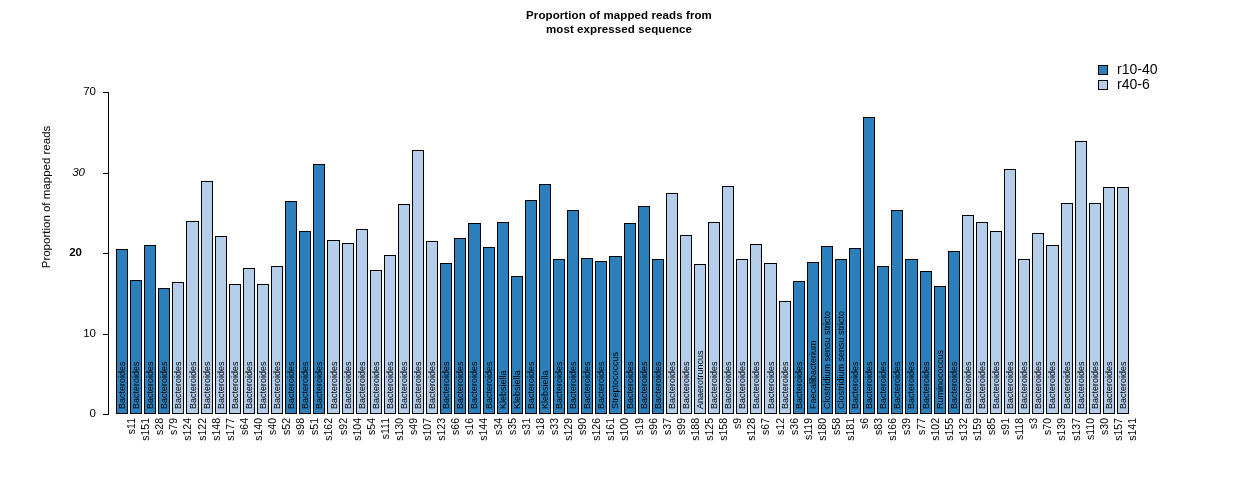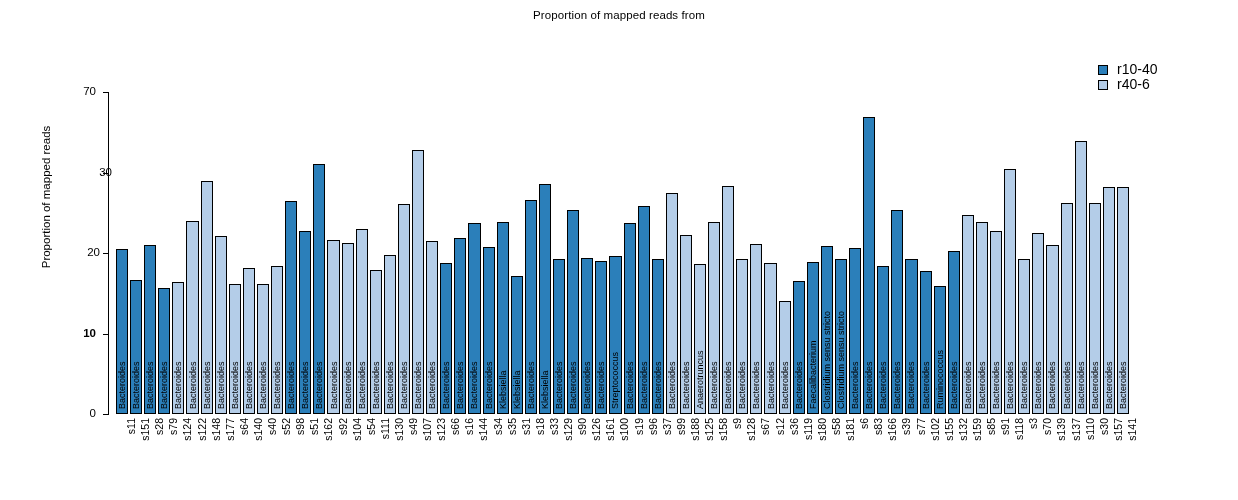--- a/index.html
+++ b/index.html
@@ -4,21 +4,21 @@
 <style>
   html,body{margin:0;padding:0;background:#ffffff;}
   body{width:1238px;height:500px;position:relative;overflow:hidden;
        font-family:"Liberation Sans", sans-serif;color:#000;}
 
   #plot-root{position:absolute;inset:0;}
 
   
   .chart-title{
     position:absolute;left:0;top:8px;width:1238px;text-align:center;
-    font-size:11.5px;font-weight:normal;line-height:14px;letter-spacing:.1px;
+    font-size:11.5px;font-weight:bold;line-height:14px;letter-spacing:.1px;
   }
   .chart-title .l2{display:block;}
 
   
   .legend{position:absolute;left:1098px;top:62px;}
   .legend-row{display:flex;align-items:center;height:15px;}
   .legend-key{width:10px;height:10px;border:1px solid #000;box-sizing:border-box;margin-right:9px;}
   .legend-label{font-size:14px;line-height:11px;}
 
   
@@ -51,44 +51,45 @@
     font-size:10.5px;line-height:10px;white-space:nowrap;
   }
 </style>
 </head>
 <body>
 
 <div id="plot-root">
 
   <div class="chart-title">
     <span>Proportion of mapped reads from</span>
+    <span class="l2">most expressed sequence</span>
   </div>
 
   <div class="legend">
     <div class="legend-row">
       <span class="legend-key" style="background: rgb(43, 127, 186);"></span>
       <span class="legend-label">r10-40</span>
     </div>
     <div class="legend-row">
       <span class="legend-key" style="background: rgb(180, 205, 232);"></span>
       <span class="legend-label">r40-6</span>
     </div>
   </div>
 
   <div class="ylab">Proportion of mapped reads</div>
   <div class="yaxis-line"></div>
   <div id="yticks">
       <div class="ytick" style="top: 414px;"></div>
       <div class="ytick-label" style="left: 72px; top: 408px;">0</div>
       <div class="ytick" style="top: 333.5px;"></div>
-      <div class="ytick-label" style="left: 72px; top: 327.5px; font-weight: bold;">10</div>
+      <div class="ytick-label" style="left: 72px; top: 327.5px;">10</div>
       <div class="ytick" style="top: 253px;"></div>
-      <div class="ytick-label" style="left: 76px; top: 247px;">20</div>
+      <div class="ytick-label" style="left: 58px; top: 247px; font-weight: bold;">20</div>
       <div class="ytick" style="top: 172.5px;"></div>
-      <div class="ytick-label" style="left: 88px; top: 166.5px;">30</div>
+      <div class="ytick-label" style="left: 61px; top: 166.5px; font-style: italic;">30</div>
       <div class="ytick" style="top: 92px;"></div>
       <div class="ytick-label" style="left: 72px; top: 86px;">70</div>
     </div>
 
   <div id="bars">
       <div class="bar" style="left: 0px; width: 12.1236px; height: 165.025px; background: rgb(43, 127, 186);">
         <span class="bar-label">Bacteroides</span>
       </div>
       <div class="bar" style="left: 14.0972px; width: 12.1236px; height: 133.63px; background: rgb(43, 127, 186);">
         <span class="bar-label">Bacteroides</span>

